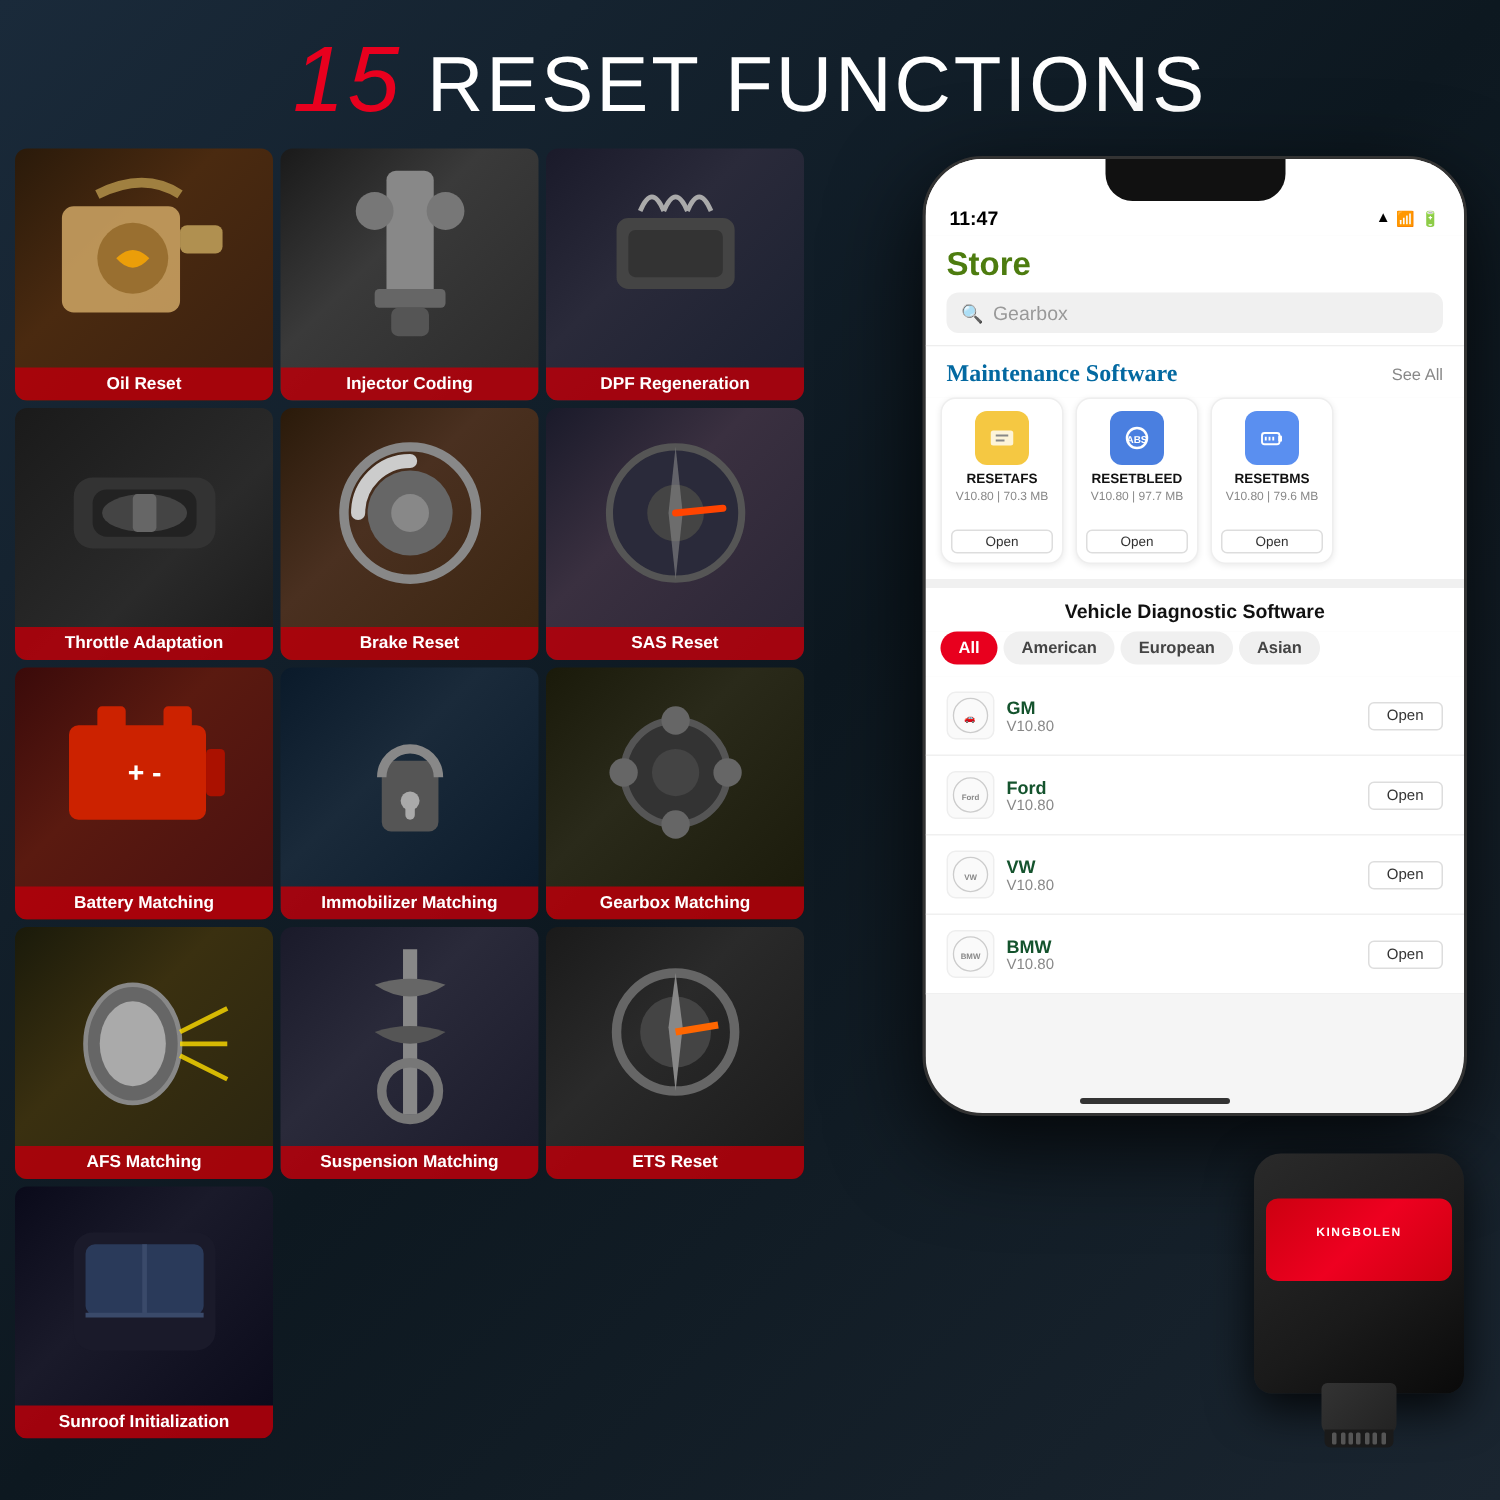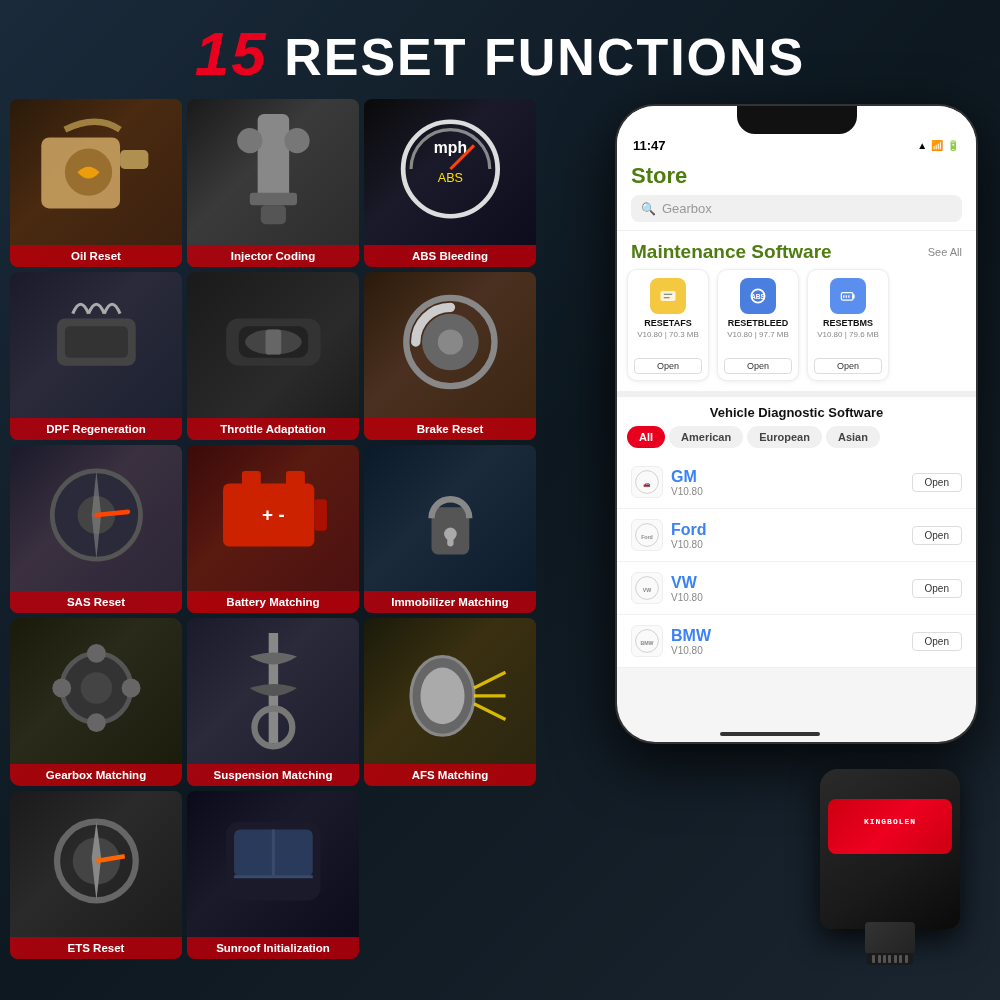--- a/index.html
+++ b/index.html
@@ -11,21 +11,21 @@
       overflow: hidden;
       position: relative;
     }
 
     .header {
       text-align: center;
       padding: 18px 0 10px;
     }
     .header-title {
       font-size: 52px;
-      font-weight: 700;
+      font-weight: 400;
       color: white;
       text-transform: uppercase;
       letter-spacing: 2px;
     }
     .header-title .number {
       color: #e8001e;
       font-size: 62px;
       font-style: italic;
     }
 
@@ -68,21 +68,21 @@
     .bg-oil { background: linear-gradient(135deg, #2a1a0a 0%, #4a2a10 40%, #3a2010 100%); }
     .bg-injector { background: linear-gradient(135deg, #1a1a1a 0%, #3a3a3a 40%, #2a2a2a 100%); }
     .bg-abs { background: linear-gradient(135deg, #0a0a0a 0%, #1a1a2a 40%, #0a0a1a 100%); }
     .bg-dpf { background: linear-gradient(135deg, #1a1a2a 0%, #2a2a3a 40%, #1a2030 100%); }
     .bg-throttle { background: linear-gradient(135deg, #1a1a1a 0%, #2a2a2a 60%, #1a1a1a 100%); }
     .bg-brake { background: linear-gradient(135deg, #2a1a0a 0%, #4a3020 40%, #3a2510 100%); }
     .bg-tpms { background: linear-gradient(135deg, #1a2a1a 0%, #2a3a2a 40%, #1a2a1a 100%); }
     .bg-sas { background: linear-gradient(135deg, #1a1a2a 0%, #3a3040 40%, #2a2535 100%); }
     .bg-battery { background: linear-gradient(135deg, #3a0a0a 0%, #5a1a10 40%, #4a1010 100%); }
     .bg-immobilizer { background: linear-gradient(135deg, #0a1a2a 0%, #1a2a3a 40%, #0a1a2a 100%); }
-    .bg-gearbox { background: linear-gradient(135deg, #1a1a0a 0%, #2a2a1a 40%, #1a1a0a 100%); border-radius: 10px; }
+    .bg-gearbox { background: linear-gradient(135deg, #1a1a0a 0%, #2a2a1a 40%, #1a1a0a 100%); }
     .bg-afs { background: linear-gradient(135deg, #1a1a0a 0%, #3a3010 40%, #2a2510 100%); }
     .bg-suspension { background: linear-gradient(135deg, #1a1a2a 0%, #2a2a3a 40%, #1a1a2a 100%); }
     .bg-ets { background: linear-gradient(135deg, #1a1a1a 0%, #2a2a2a 40%, #1a1a1a 100%); }
     .bg-sunroof { background: linear-gradient(135deg, #0a0a1a 0%, #1a1a2a 40%, #0a0a1a 100%); }
 
     
     .icon-area {
       width: 100%;
       height: calc(100% - 28px);
       display: flex;
@@ -182,21 +182,21 @@
     .search-bar .search-text { color: #999; font-size: 13px; }
 
     .section-header {
       display: flex;
       justify-content: space-between;
       align-items: center;
       padding: 10px 14px 6px;
       background: white;
     }
 
-    .section-header .section-title { font-size: 19px; font-weight: bold; color: #4d7c0f; }
+    .section-header .section-title { font-size: 16px; font-weight: bold; color: #0369a1; font-family: Liberation Serif, serif; }
     .section-header .see-all { font-size: 11px; color: #888; }
 
     .software-cards {
       display: flex;
       gap: 8px;
       padding: 0 10px 10px;
       background: white;
     }
 
     .sw-card {
@@ -286,21 +286,21 @@
       border-radius: 6px;
       border: 1px solid #eee;
       display: flex;
       align-items: center;
       justify-content: center;
       font-size: 8px;
       font-weight: bold;
       color: #666;
       background: #fafafa;
     }
-    .vehicle-row .veh-name { font-size: 16px; font-weight: bold; color: #3b82f6; }
+    .vehicle-row .veh-name { font-size: 12px; font-weight: bold; color: #14532d; }
     .vehicle-row .veh-version { font-size: 10px; color: #888; }
     .open-btn-small {
       background: white;
       border: 1px solid #ddd;
       border-radius: 4px;
       font-size: 10px;
       color: #333;
       padding: 3px 12px;
     }
 
@@ -415,32 +415,20 @@
           <svg viewBox="0 0 80 80" xmlns="http://www.w3.org/2000/svg">
             <rect x="30" y="5" width="20" height="55" rx="4" fill="#888"></rect>
             <rect x="25" y="55" width="30" height="8" rx="2" fill="#666"></rect>
             <rect x="32" y="63" width="16" height="12" rx="3" fill="#555"></rect>
             <circle cx="25" cy="22" r="8" fill="#777"></circle>
             <circle cx="55" cy="22" r="8" fill="#777"></circle>
           </svg>
         </div>
         <div class="label-bar">Injector Coding</div>
       </div>
-      <div class="grid-item bg-abs">
-        <div class="icon-area">
-          <svg viewBox="0 0 80 80" xmlns="http://www.w3.org/2000/svg">
-            <circle cx="40" cy="40" r="30" fill="none" stroke="#ddd" stroke-width="3"></circle>
-            <path d="M15 40 A25 25 0 1 1 65 40" fill="none" stroke="#888" stroke-width="2"></path>
-            <text x="40" y="30" font-size="10" text-anchor="middle" fill="white" font-weight="bold">mph</text>
-            <text x="40" y="48" font-size="8" text-anchor="middle" fill="#ffdd00">ABS</text>
-            <line x1="40" y1="40" x2="55" y2="25" stroke="#ff4400" stroke-width="2"></line>
-          </svg>
-        </div>
-        <div class="label-bar">ABS Bleeding</div>
-      </div>
       <div class="grid-item bg-dpf">
         <div class="icon-area">
           <svg viewBox="0 0 80 80" xmlns="http://www.w3.org/2000/svg">
             <rect x="15" y="25" width="50" height="30" rx="5" fill="#444"></rect>
             <rect x="20" y="30" width="40" height="20" rx="3" fill="#333"></rect>
             <path d="M25 22 Q30 10 35 22" fill="none" stroke="#aaa" stroke-width="2"></path>
             <path d="M35 22 Q40 10 45 22" fill="none" stroke="#aaa" stroke-width="2"></path>
             <path d="M45 22 Q50 10 55 22" fill="none" stroke="#aaa" stroke-width="2"></path>
           </svg>
         </div>
@@ -508,40 +496,40 @@
             <circle cx="40" cy="40" r="22" fill="#333" stroke="#555" stroke-width="3"></circle>
             <circle cx="40" cy="40" r="10" fill="#444"></circle>
             <circle cx="40" cy="18" r="6" fill="#666"></circle>
             <circle cx="40" cy="62" r="6" fill="#666"></circle>
             <circle cx="18" cy="40" r="6" fill="#666"></circle>
             <circle cx="62" cy="40" r="6" fill="#666"></circle>
           </svg>
         </div>
         <div class="label-bar">Gearbox Matching</div>
       </div>
+      <div class="grid-item bg-afs">
+        <div class="icon-area">
+          <svg viewBox="0 0 80 80" xmlns="http://www.w3.org/2000/svg">
+            <ellipse cx="35" cy="45" rx="20" ry="25" fill="#666" stroke="#888" stroke-width="2"></ellipse>
+            <ellipse cx="35" cy="45" rx="14" ry="18" fill="#aaa"></ellipse>
+            <path d="M55 40 L75 30 M55 45 L75 45 M55 50 L75 60" stroke="#ffdd00" stroke-width="2" opacity="0.8"></path>
+          </svg>
+        </div>
+        <div class="label-bar">AFS Matching</div>
+      </div>
       <div class="grid-item bg-suspension">
         <div class="icon-area">
           <svg viewBox="0 0 80 80" xmlns="http://www.w3.org/2000/svg">
             <line x1="40" y1="5" x2="40" y2="75" stroke="#888" stroke-width="6"></line>
             <path d="M25 20 Q40 15 55 20 Q40 30 25 20" fill="#666"></path>
             <path d="M25 40 Q40 35 55 40 Q40 50 25 40" fill="#555"></path>
             <circle cx="40" cy="65" r="12" fill="none" stroke="#777" stroke-width="4"></circle>
           </svg>
         </div>
         <div class="label-bar">Suspension Matching</div>
-      </div>
-      <div class="grid-item bg-afs">
-        <div class="icon-area">
-          <svg viewBox="0 0 80 80" xmlns="http://www.w3.org/2000/svg">
-            <ellipse cx="35" cy="45" rx="20" ry="25" fill="#666" stroke="#888" stroke-width="2"></ellipse>
-            <ellipse cx="35" cy="45" rx="14" ry="18" fill="#aaa"></ellipse>
-            <path d="M55 40 L75 30 M55 45 L75 45 M55 50 L75 60" stroke="#ffdd00" stroke-width="2" opacity="0.8"></path>
-          </svg>
-        </div>
-        <div class="label-bar">AFS Matching</div>
       </div>
       <div class="grid-item bg-ets">
         <div class="icon-area">
           <svg viewBox="0 0 80 80" xmlns="http://www.w3.org/2000/svg">
             <circle cx="40" cy="40" r="25" fill="none" stroke="#666" stroke-width="4"></circle>
             <circle cx="40" cy="40" r="15" fill="#444"></circle>
             <path d="M40 15 L43 38 L40 65 L37 38 Z" fill="#888"></path>
             <path d="M40 40 L58 37" stroke="#ff6600" stroke-width="3"></path>
           </svg>
         </div>
@@ -702,21 +690,21 @@
               </div>
               <button class="open-btn-small">Open</button>
             </div>
           </div>
 
         </div>
       </div>
       <div class="phone-bottom-bar"></div>
     </div>
 
-    <div class="obd-device" style="position:absolute; bottom: 20px; right: 20px; font-family: Liberation Mono, monospace;">
+    <div class="obd-device" style="position:absolute; bottom: 20px; right: 4px;">
       <div class="device-body">
         <div class="device-red-strip"></div>
         <div class="device-brand">KINGBOLEN</div>
         <div class="device-connector"></div>
         <div class="device-connector-pins">
           <div class="pin"></div>
           <div class="pin"></div>
           <div class="pin"></div>
           <div class="pin"></div>
           <div class="pin"></div>

